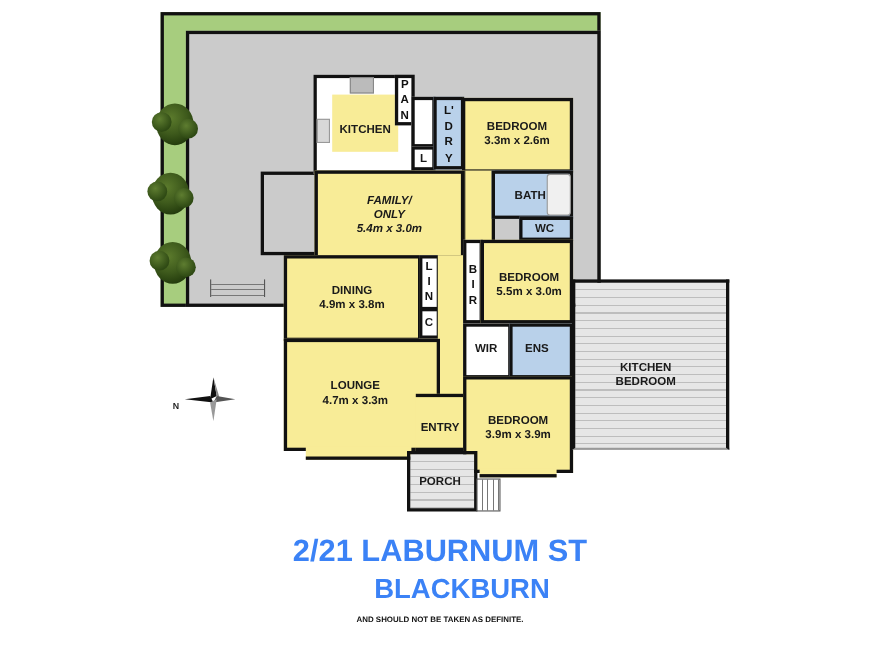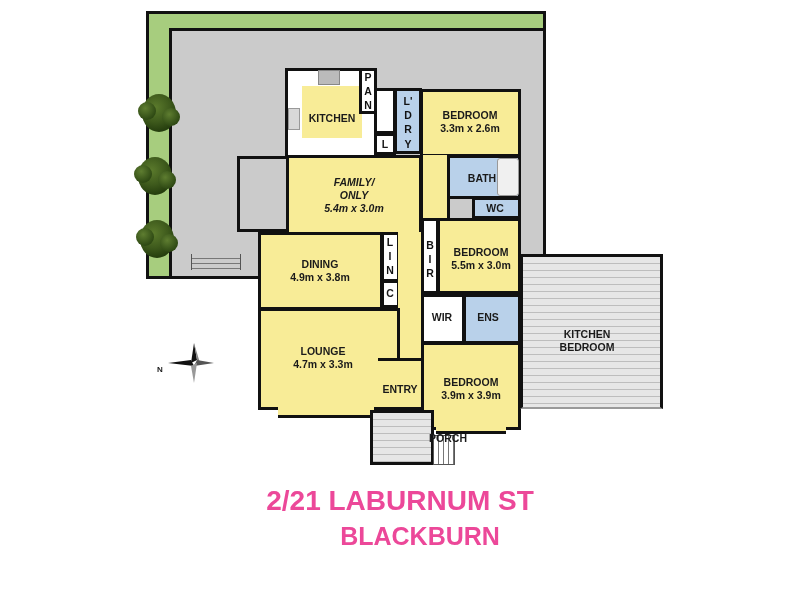--- a/index.html
+++ b/index.html
@@ -13,21 +13,21 @@
   .grey { background:#cbcbcb; border:3px solid #111; }
   .deck { border:3px solid #111; background: repeating-linear-gradient(to bottom, #e6e6e6 0px, #e6e6e6 6px, #bdbdbd 6px, #bdbdbd 7px); }
   .label { position:absolute; text-align:center; font-weight:bold; color:#1a1a1a; font-size:10.5px; line-height:1.25; white-space:nowrap; transform:translateX(-50%); }
   .dim { display:block; font-weight:bold; }
   .vtext { position:absolute; font-weight:bold; font-size:10.5px; color:#111; text-align:center; line-height:1.35; width:12px; }
   .tree { position:absolute; width:34px; height:38px; border-radius:50%;
           background: radial-gradient(circle at 40% 35%, #5b7a2c 0%, #3e5a1c 45%, #223a0c 80%); }
   .tree::before, .tree::after { content:""; position:absolute; border-radius:50%; background: radial-gradient(circle at 40% 35%, #5e7d30 0%, #2f4a14 70%); }
   .tree::before { width:18px; height:18px; left:-4px; top:8px; }
   .tree::after { width:18px; height:18px; right:-4px; top:14px; }
-  .title { position:absolute; left:0; width:800px; text-align:center; font-weight:bold; color:#ec4899; font-family:"Liberation Sans", sans-serif; }
+  .title { position:absolute; left:0; width:800px; text-align:center; font-weight:bold; color:#3b82f6; font-family:"Liberation Sans", sans-serif; }
   .disclaimer { position:absolute; left:0; width:800px; text-align:center; font-weight:bold; font-size:7.2px; color:#111; line-height:1.45; }
 </style>
 </head>
 <body>
 
 <div class="abs lawn" style="left:146px;top:11px;width:400px;height:268px;"></div>
 <div class="abs pave" style="left:169px;top:28px;width:377px;height:251px;border-right:3px solid #111;"></div>
 
 <div class="tree" style="left:142px;top:94px;"></div>
 <div class="tree" style="left:138px;top:157px;"></div>
@@ -131,21 +131,21 @@
 
 <div class="abs room" style="left:421px;top:342px;width:100px;height:88px;"></div>
 <div class="abs" style="left:436px;top:426px;width:70px;height:8px;background:#f8ec97;border-bottom:3px solid #111;"></div>
 <div class="label" style="left:471px;top:376px;">
   <span>BEDROOM</span>
   <span class="dim">3.9m x 3.9m</span>
 </div>
 
 <div class="abs deck" style="left:370px;top:410px;width:64px;height:55px;"></div>
 <div class="abs" style="left:433px;top:435px;width:22px;height:30px;border:1px solid #555;background:repeating-linear-gradient(to right,#fff 0,#fff 4px,#777 4px,#777 5px);"></div>
-<div class="label" style="left:400px;top:432px;margin-left:48px;">PORCH</div>
+<div class="label" style="left:400px;top:432px;">PORCH</div>
 
 <div class="abs deck" style="left:520px;top:254px;width:143px;height:155px;border-bottom:2px solid #999;"></div>
 <div class="label" style="left:587px;top:328px;">
   <span class="dim">KITCHEN</span>
   <span class="dim">BEDROOM</span>
 </div>
 
 <div class="abs" style="left:158px;top:343px;width:56px;height:40px;">
   <svg width="56" height="40" viewBox="0 0 56 40">
     <polygon points="36,0 39,17 33,20" fill="#111"></polygon>
@@ -153,13 +153,14 @@
     <polygon points="56,20 39,17 36,23" fill="#555"></polygon>
     <polygon points="10,20 33,17 36,23" fill="#111"></polygon>
     <polygon points="36,40 33,23 39,20" fill="#999"></polygon>
   </svg>
 </div>
 <div class="label" style="left:160px;top:365px;font-size:8px;">N</div>
 
 <div class="title" style="top:485px;font-size:28px;">2/21 LABURNUM ST</div>
 <div class="title" style="top:522px;font-size:25px;margin-left:20px;">BLACKBURN</div>
 <div class="disclaimer" style="top:558px;">
+  <div>AND SHOULD NOT BE TAKEN AS DEFINITE.</div>
 </div>
 
 </body></html>

